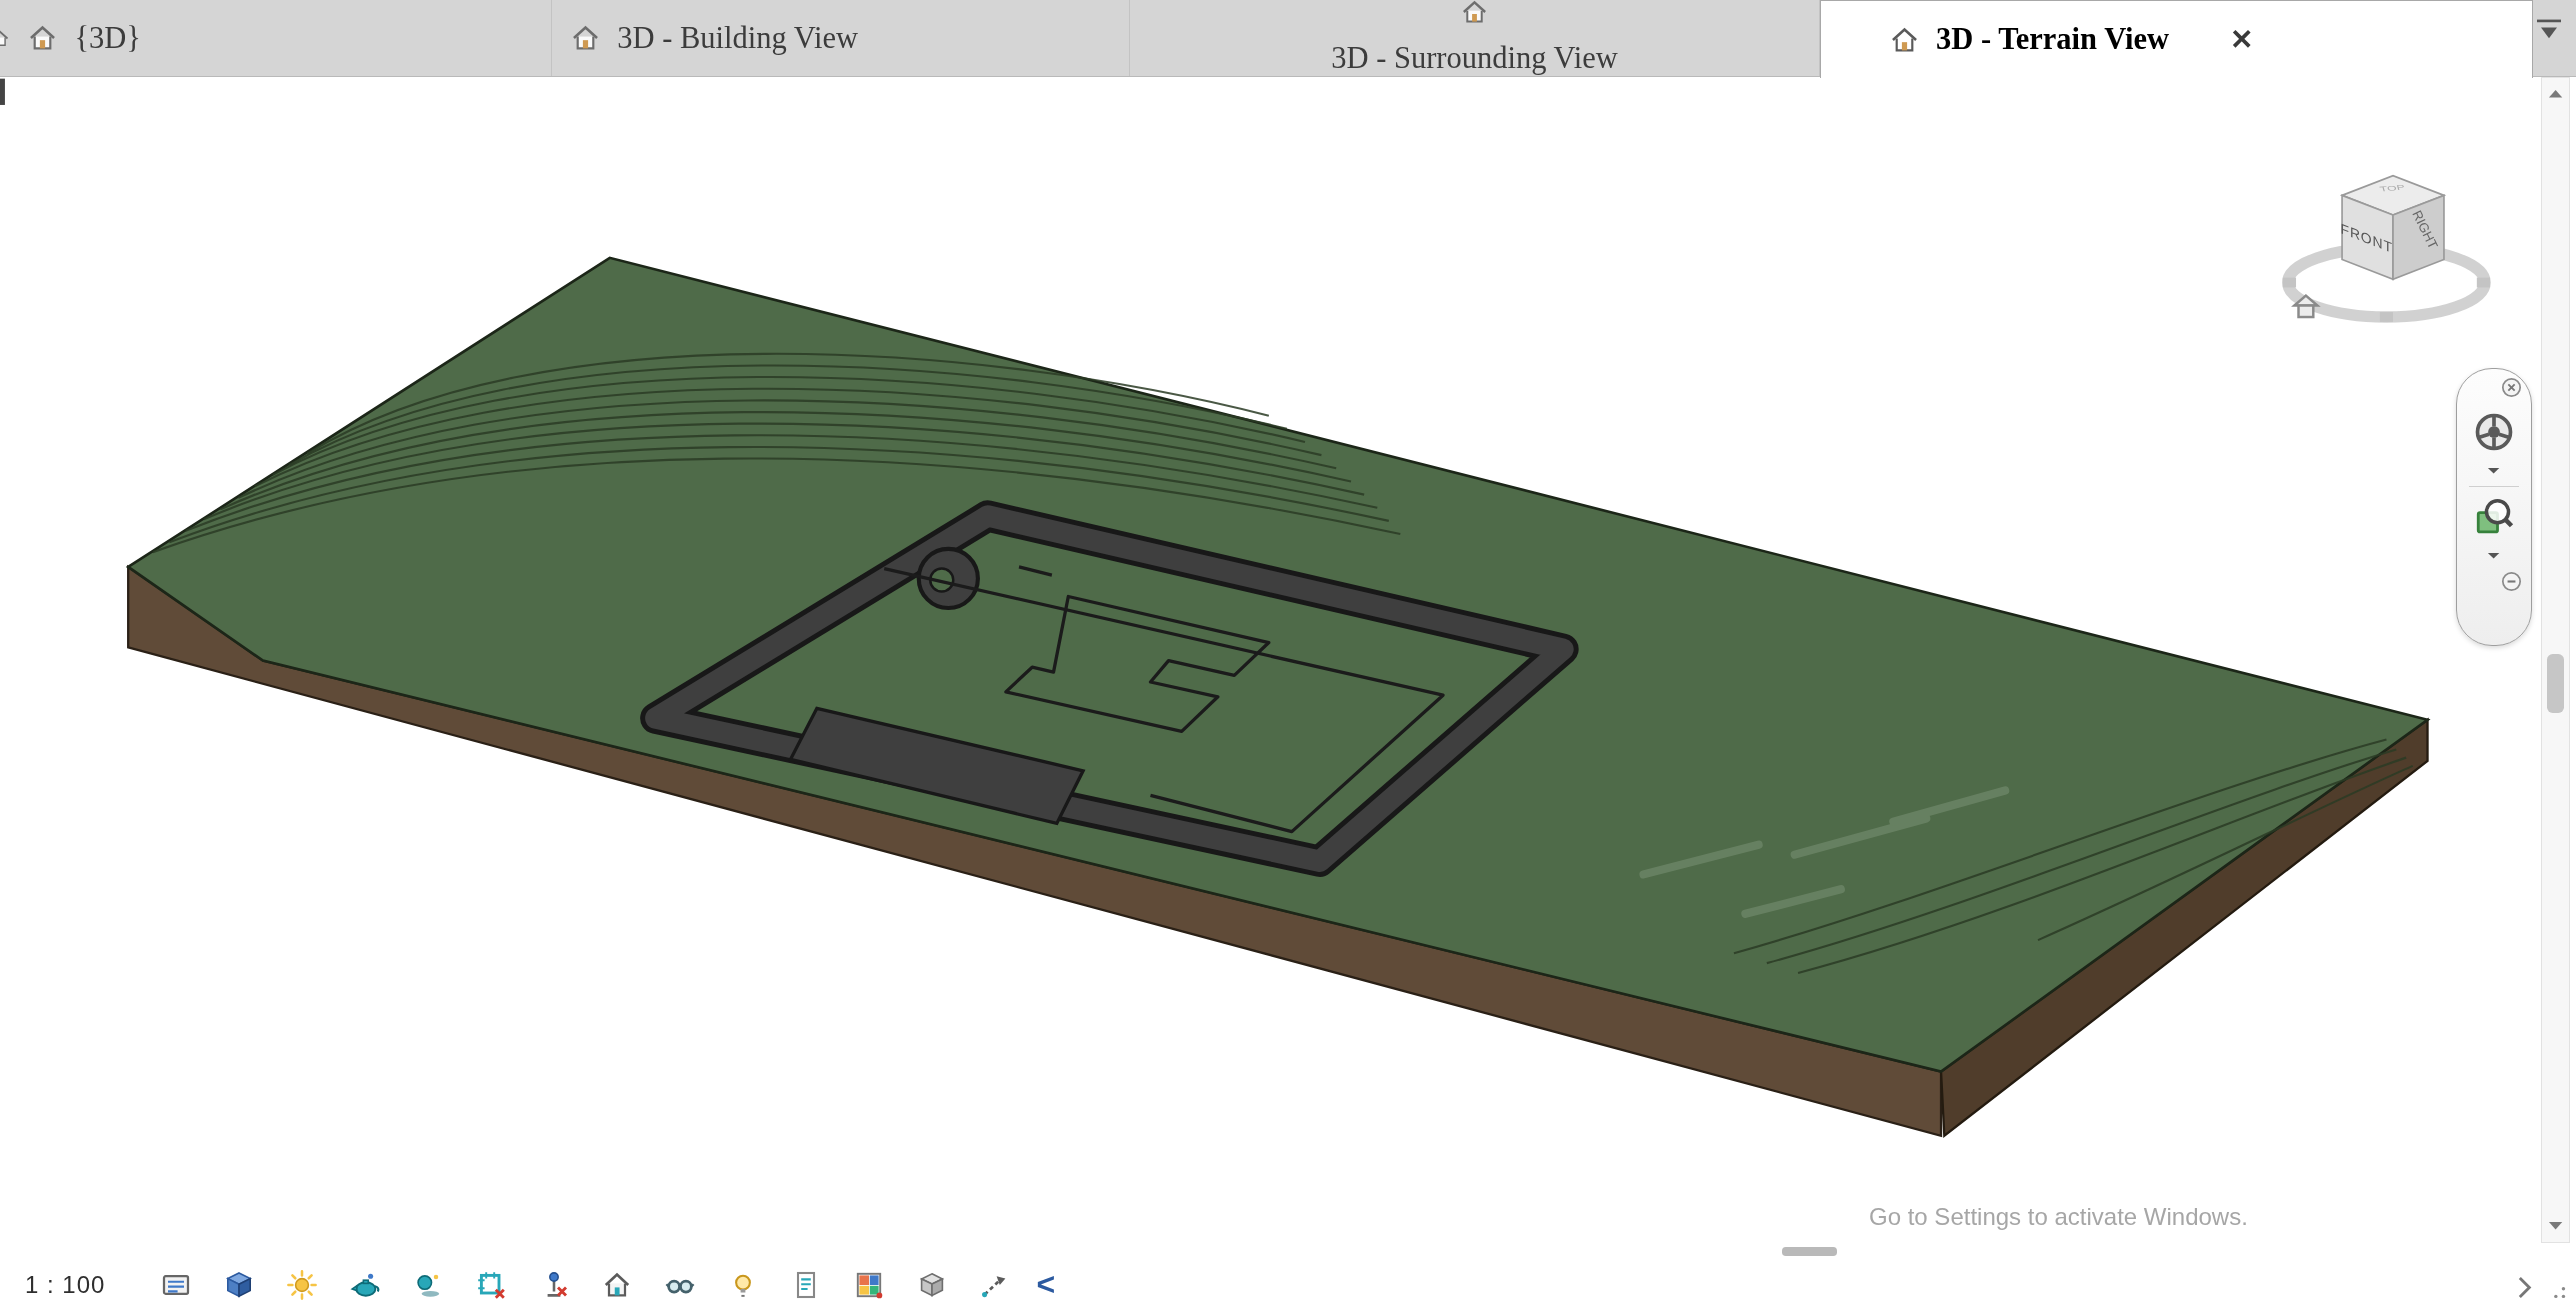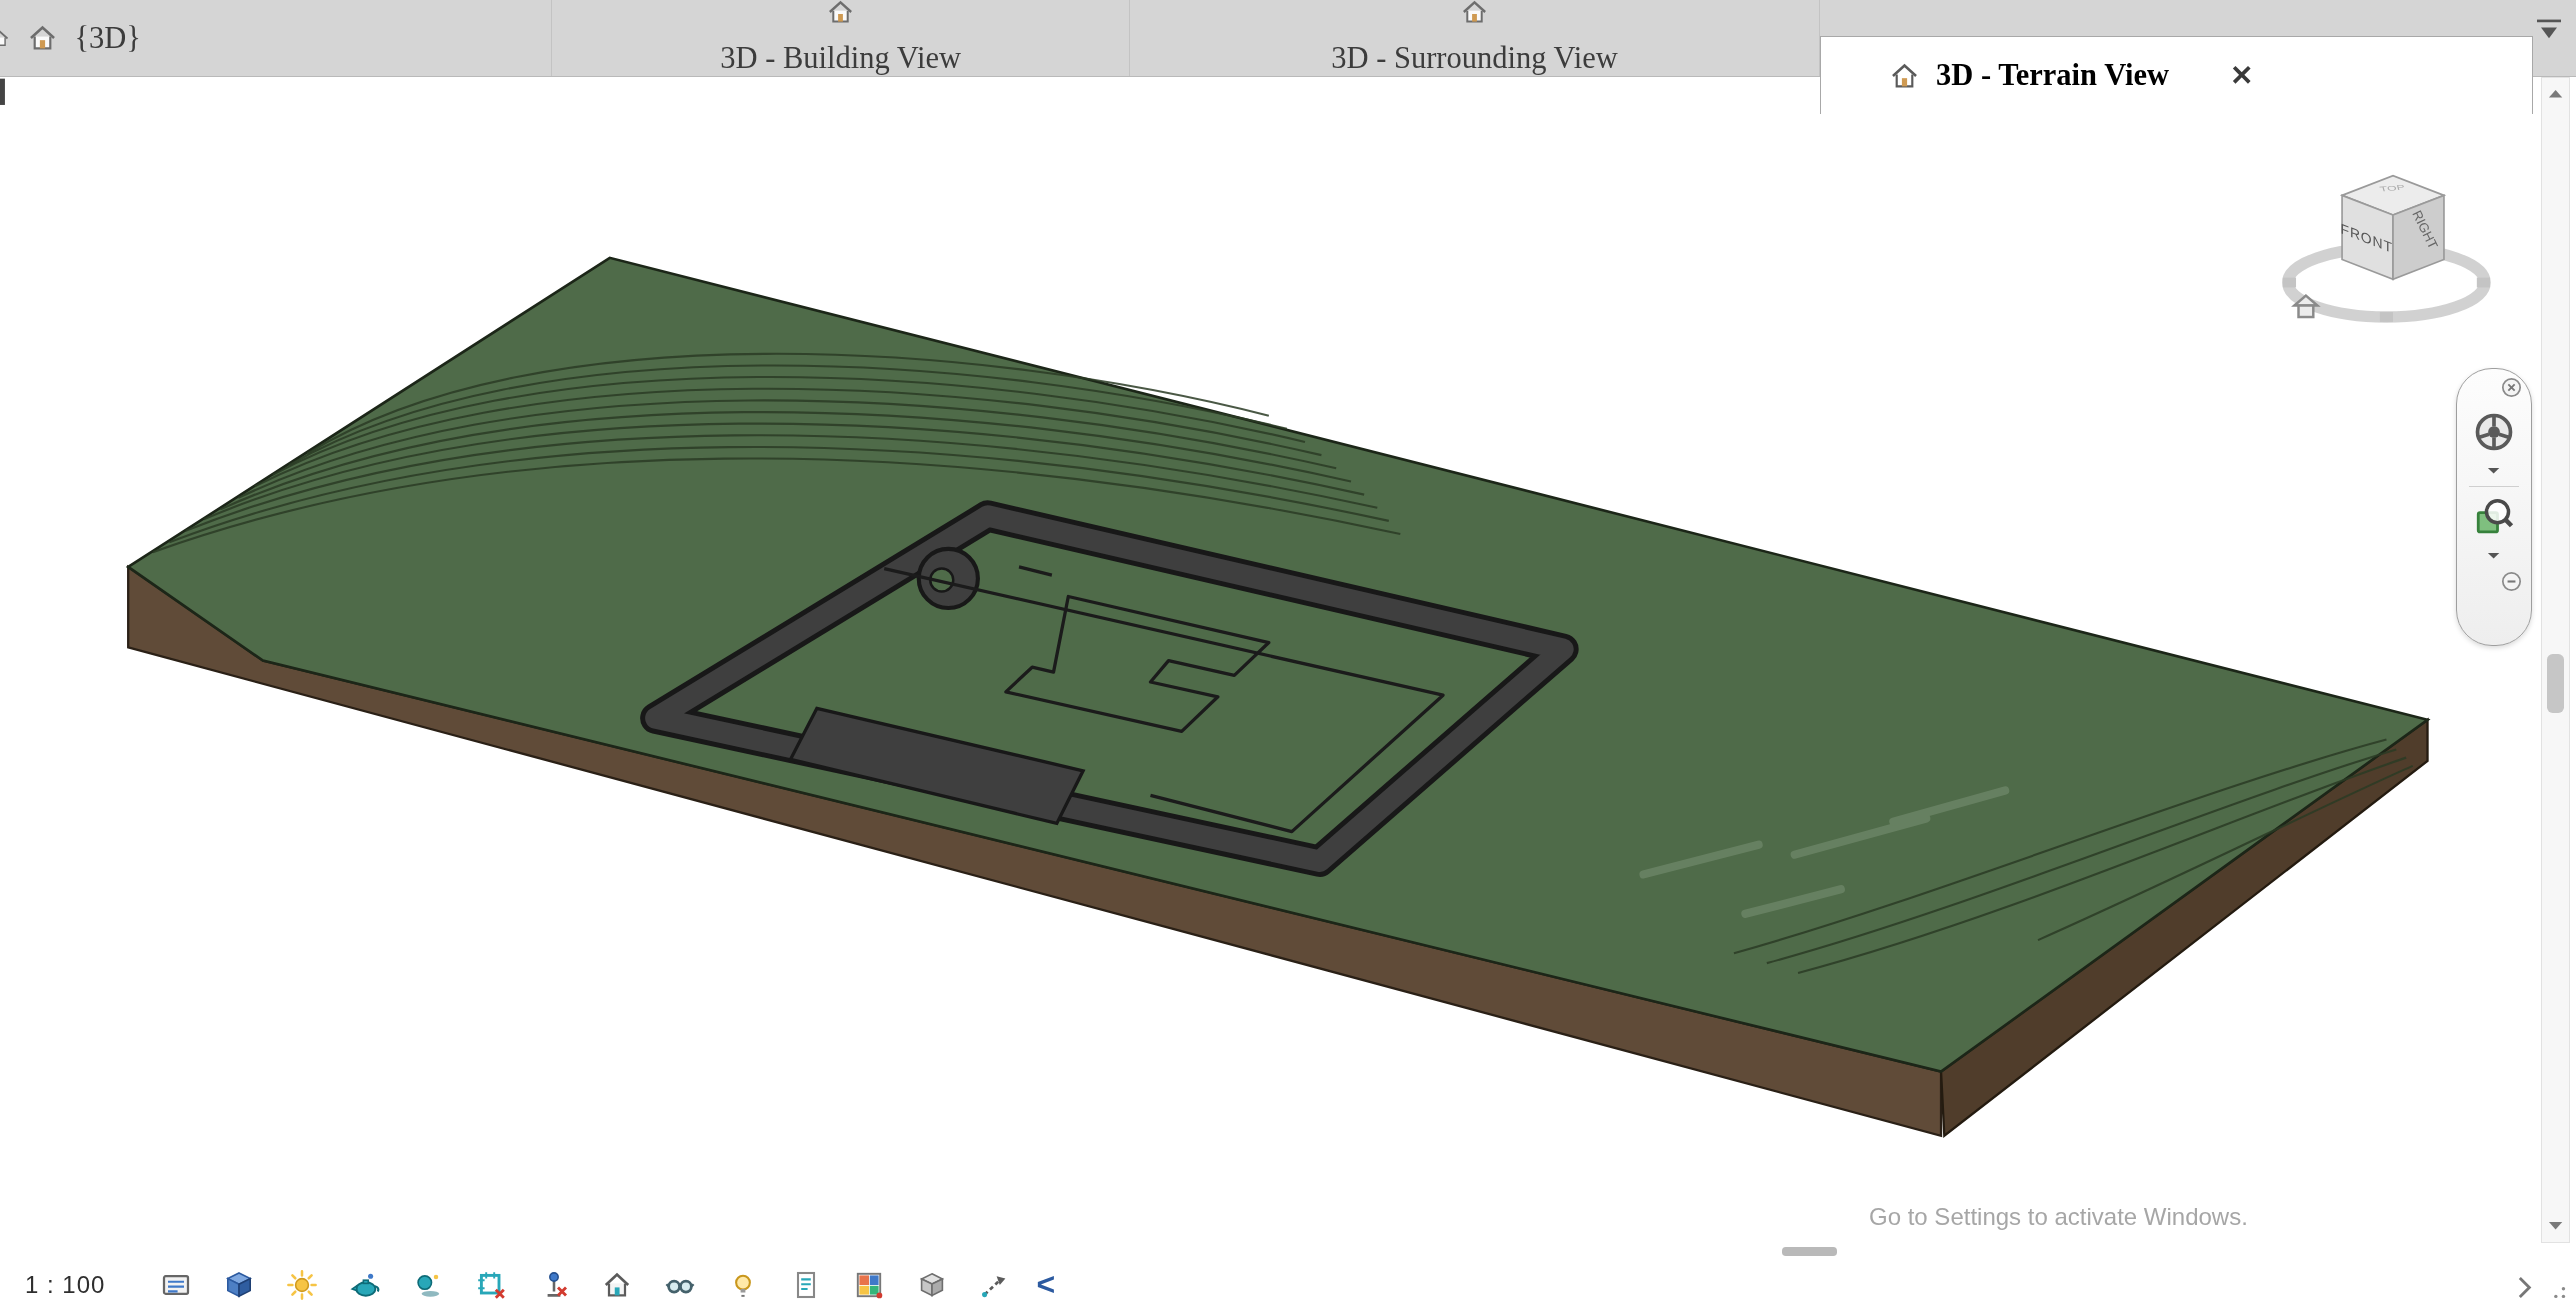--- a/index.html
+++ b/index.html
@@ -5,21 +5,21 @@
   html,body{margin:0;padding:0;background:#fff;}
   body{font-family:"Liberation Sans",sans-serif;}
   .screen{position:relative;width:2576px;height:1305px;overflow:hidden;background:#fff;}
 
   
   .tab-bar{position:absolute;top:0;left:0;width:2576px;height:77px;background:var(--tab-bar-bg);
            border-bottom:1px solid #b9b9b9;display:flex;box-sizing:border-box;z-index:5;font-family:Liberation Serif, serif;}
   .tab-sliver{width:9.5px;height:100%;display:flex;align-items:center;overflow:hidden;}
   .tab{box-sizing:border-box;height:100%;display:flex;align-items:center;padding:0 19px;gap:17px;
        border-right:1px solid #c3c3c3;color:#3c3c3c;font-size:30.5px;white-space:nowrap;cursor:default;}
-  .t1{width:549px;}.t2{width:584px;flex-direction:column;}.t3{width:698px;flex-direction:column;}.t4{width:720px;margin-top:36px;}
+  .t1{width:549px;}.t2{width:584px;}.t3{width:698px;flex-direction:column;}.t4{width:720px;}
   .tab.active{background:var(--active-tab-bg);border:1px solid #a8a8a8;border-bottom:none;height:78px;
               font-weight:bold;color:#000;padding-left:69px;z-index:6;}
   .tab .close{margin-left:44px;font-size:28px;color:#3a3a3a;font-weight:bold;cursor:pointer;}
   .tab-rest{flex:1;display:flex;justify-content:flex-end;align-items:flex-start;padding:15.2px 11.4px 0 0;}
 
   
   .canvas{position:absolute;top:77px;left:0;width:2536px;height:1187px;background:#fff;}
   .main-svg{position:absolute;left:0;top:0;width:2536px;height:1187px;}
 
   .f-green{fill:var(--terrain-green);stroke:#1c2618;stroke-width:1.6;}

